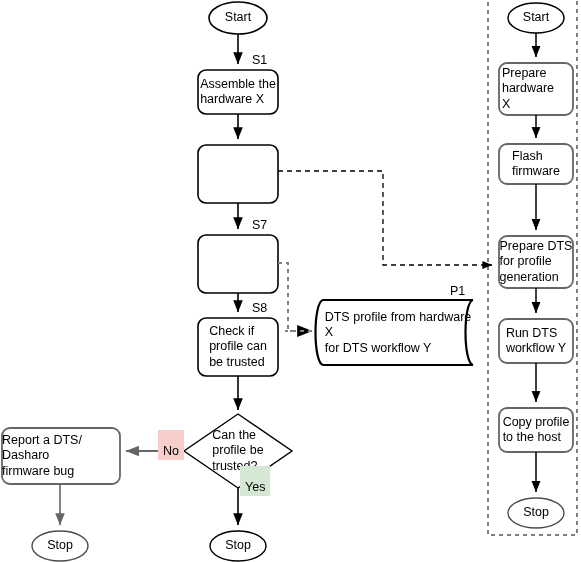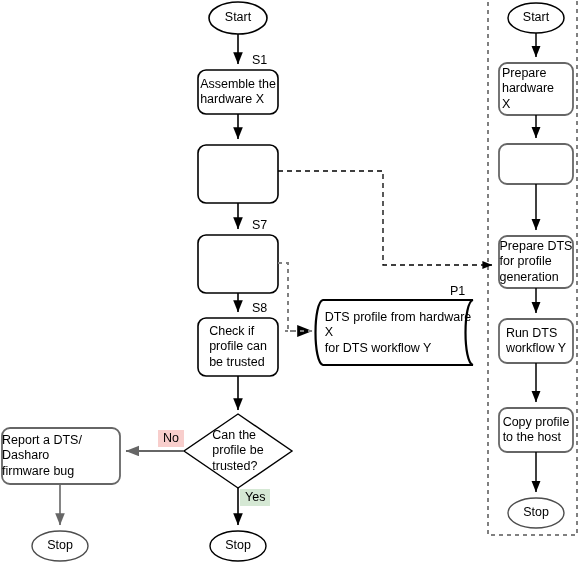--- a/index.html
+++ b/index.html
@@ -38,21 +38,21 @@
   .step-tag {
     position: absolute;
     font-size: 12.5px;
     color: #000000;
     white-space: nowrap;
   }
   .edge-label {
     position: absolute;
     font-size: 12.5px;
     color: #000000;
-    padding: 1px 5px 2px 5px;
+    padding: 14px 5px 2px 5px;
     white-space: nowrap;
   }
   .edge-label.yes { background: #d5e8d4; }
   .edge-label.no  { background: #f8cecc; }
 </style>
 </head>
 <body>
 
 <div id="canvas">
 
@@ -136,38 +136,40 @@
   <div class="node-label" style="left:198px; top:318px; width:80px; height:58px;">Check if
 profile can
 be trusted</div>
 
   <div class="node-label" style="left:199px; top:422px; width:78px; height:58px;">Can the
 profile be
 trusted?</div>
 
   <div class="edge-label no" style="left:158px; top:430px;">No</div>
 
-  <div class="edge-label yes" style="left:240px; top:489px;">Yes</div>
+  <div class="edge-label yes" style="left:240px; top:466px;">Yes</div>
 
   <div class="node-label" style="left:2px; top:428px; width:98px; height:56px;">Report a DTS/
 Dasharo firmware bug</div>
 
   <div class="node-label" style="left:32px; top:531px; width:56px; height:30px;">Stop</div>
 
   <div class="node-label" style="left:210px; top:531px; width:56px; height:30px;">Stop</div>
 
   <div class="step-tag" style="left:450px; top:284px;">P1</div>
   <div class="node-label" style="left:322px; top:303px; width:152px; height:60px;">DTS profile from hardware
 X
 for DTS workflow Y</div>
 
   <div class="node-label" style="left:508px; top:3px; width:56px; height:30px;">Start</div>
   <div class="node-label" style="left:484px; top:63px; width:88px; height:52px;">Prepare
 hardware
 X</div>
+  <div class="node-label" style="left:499px; top:144px; width:74px; height:40px;">Flash
+firmware</div>
   <div class="node-label" style="left:497px; top:319px; width:78px; height:44px;">Run DTS
 workflow Y</div>
   <div class="node-label" style="left:496px; top:236px; width:80px; height:52px;">Prepare DTS
 for profile
 generation</div>
   <div class="node-label" style="left:497px; top:408px; width:78px; height:44px;">Copy profile
 to the host</div>
   <div class="node-label" style="left:508px; top:498px; width:56px; height:30px;">Stop</div>
 
 </div>

